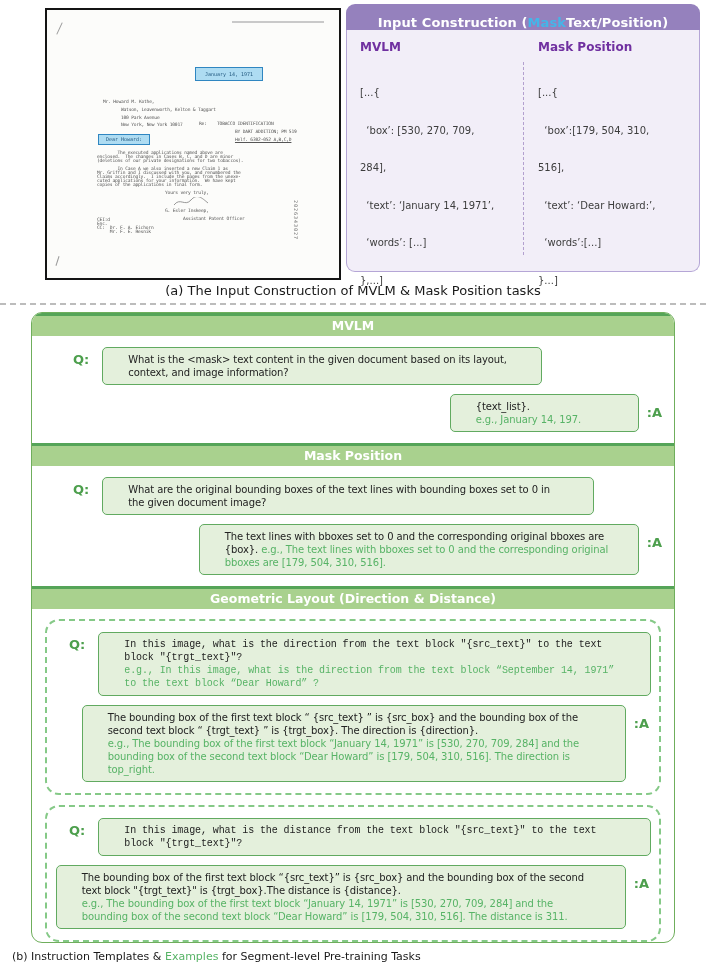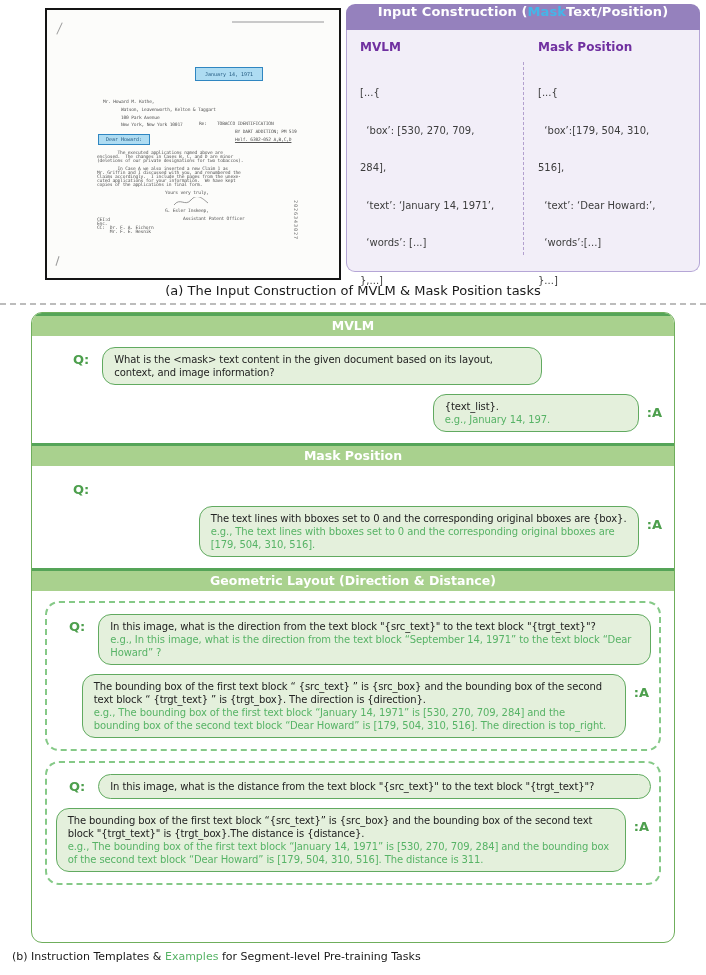--- a/index.html
+++ b/index.html
@@ -13,21 +13,21 @@
   .re-under{text-decoration:underline;}
   .bates{position:absolute;left:246px;top:190px;font:5px "DejaVu Sans Mono",monospace;color:#6b6b6b;
          writing-mode:vertical-rl;letter-spacing:1px;}
   .artifact-line{position:absolute;left:185px;top:11px;width:92px;height:2px;background:#c9c9c9;}
   .artifact-slash{position:absolute;left:12px;top:12px;width:1px;height:13px;background:#9a9a9a;transform:rotate(25deg);}
   .artifact-slash2{position:absolute;left:10px;top:246px;width:1px;height:10px;background:#9a9a9a;transform:rotate(18deg);}
 
   
   .panel{position:absolute;left:346px;top:4px;width:354px;height:268px;}
   .panel-header{height:26px;background:#9581bd;border-radius:9px 9px 0 0;color:#fff;font-weight:bold;font-size:13px;
-      display:flex;align-items:flex-start;justify-content:center;letter-spacing:0.1px;}
+      display:flex;align-items:flex-end;justify-content:center;letter-spacing:0.1px;}
   .mask-blue{color:#45b5e8;}
   .panel-body{position:absolute;top:26px;bottom:0;left:0;right:0;background:#f2eef8;border:1.5px solid #b5a6d6;border-top:none;
       border-radius:0 0 9px 9px;display:flex;box-sizing:border-box;}
   .col{width:50%;padding:8px 4px 4px 13px;box-sizing:border-box;position:relative;}
   .col-title{color:#7030a0;font-weight:bold;font-size:12px;margin:2px 0 8px;}
   .code{font-size:10px;line-height:12.5px;color:#3d3d3d;white-space:pre;}
   .code-blue{color:#2ea8e0;}
   .divider{position:absolute;left:50%;top:32px;bottom:16px;border-left:1.6px dashed #b3a0cf;}
   .arrow{display:block;margin:5px auto 5px;}
 
@@ -37,31 +37,31 @@
   
   .container-b{position:absolute;left:31px;top:312px;width:644px;height:631px;border:1.6px solid #6fae5c;border-radius:11px;
       background:#fff;box-sizing:border-box;overflow:hidden;}
   .bar{background:#a9d18e;border-top:3px solid #55a458;color:#fff;font-weight:bold;font-size:12.5px;text-align:center;
       padding:2px 0 3px;}
   .row{display:flex;align-items:flex-start;}
   .qrow{padding:11px 0 0 41px;}
   .arow{justify-content:flex-end;padding:9px 12px 11px 0;}
   .qlabel{color:#4d9f4d;font-weight:bold;font-size:13px;margin-right:13px;padding-top:5px;}
   .alabel{color:#4d9f4d;font-weight:bold;font-size:13px;margin-left:8px;padding-top:11px;}
-  .bubble{background:#e4f0dc;border:1.5px solid #61aa60;border-radius:13px;padding:5px 11px 5px;font-size:10px;
+  .bubble{background:#e4f0dc;border:1.5px solid #61aa60;border-radius:5px;padding:5px 25px 5px;font-size:10px;
       line-height:13px;color:#222;box-sizing:border-box;letter-spacing:-0.1px;}
   .eg{color:#57b366;}
   .w-q1{width:440px;}
-  .w-a1{width:206px;}
+  .w-a1{width:189px;}
   .w-q2{width:492px;}
   .w-a2{width:440px;}
   .dbox{border:2px dashed #85c987;border-radius:14px;margin:10px 13px 0;padding:7px 8px 11px;}
   .dbox .qrow{padding:4px 0 0 14px;}
   .dbox .arow{padding:9px 2px 0 0;}
-  .w-q3{width:566px;}
+  .w-q3{width:566px;font-family:Liberation Mono, monospace;}
   .w-a3{width:544px;}
   .w-a4{width:570px;}
 
   .caption-b{position:absolute;top:950px;left:12px;width:706px;font-size:11px;color:#1a1a1a;}
   .caption-green{color:#57b366;}
 </style>
 </head>
 <body>
 
 <div class="doc">
@@ -179,20 +179,23 @@
     <div class="bubble w-a1">
       <div>{text_list}.</div>
       <div class="eg">e.g., January 14, 197.</div>
     </div>
     <span class="alabel">:A</span>
   </div>
 
   <div class="bar">Mask Position</div>
   <div class="row qrow">
     <span class="qlabel">Q:</span>
+    <div class="bubble w-q2">
+      <span>What are the original bounding boxes of the text lines with bounding boxes set to 0 in the given document image?</span>
+    </div>
   </div>
   <div class="row arow">
     <div class="bubble w-a2">
       <span>The text lines with bboxes set to 0 and the corresponding original bboxes are {box}.</span>
       <span class="eg">e.g., The text lines with bboxes set to 0 and the corresponding original bboxes are [179, 504, 310, 516].</span>
     </div>
     <span class="alabel">:A</span>
   </div>
 
   <div class="bar">Geometric Layout (Direction &amp; Distance)</div>

